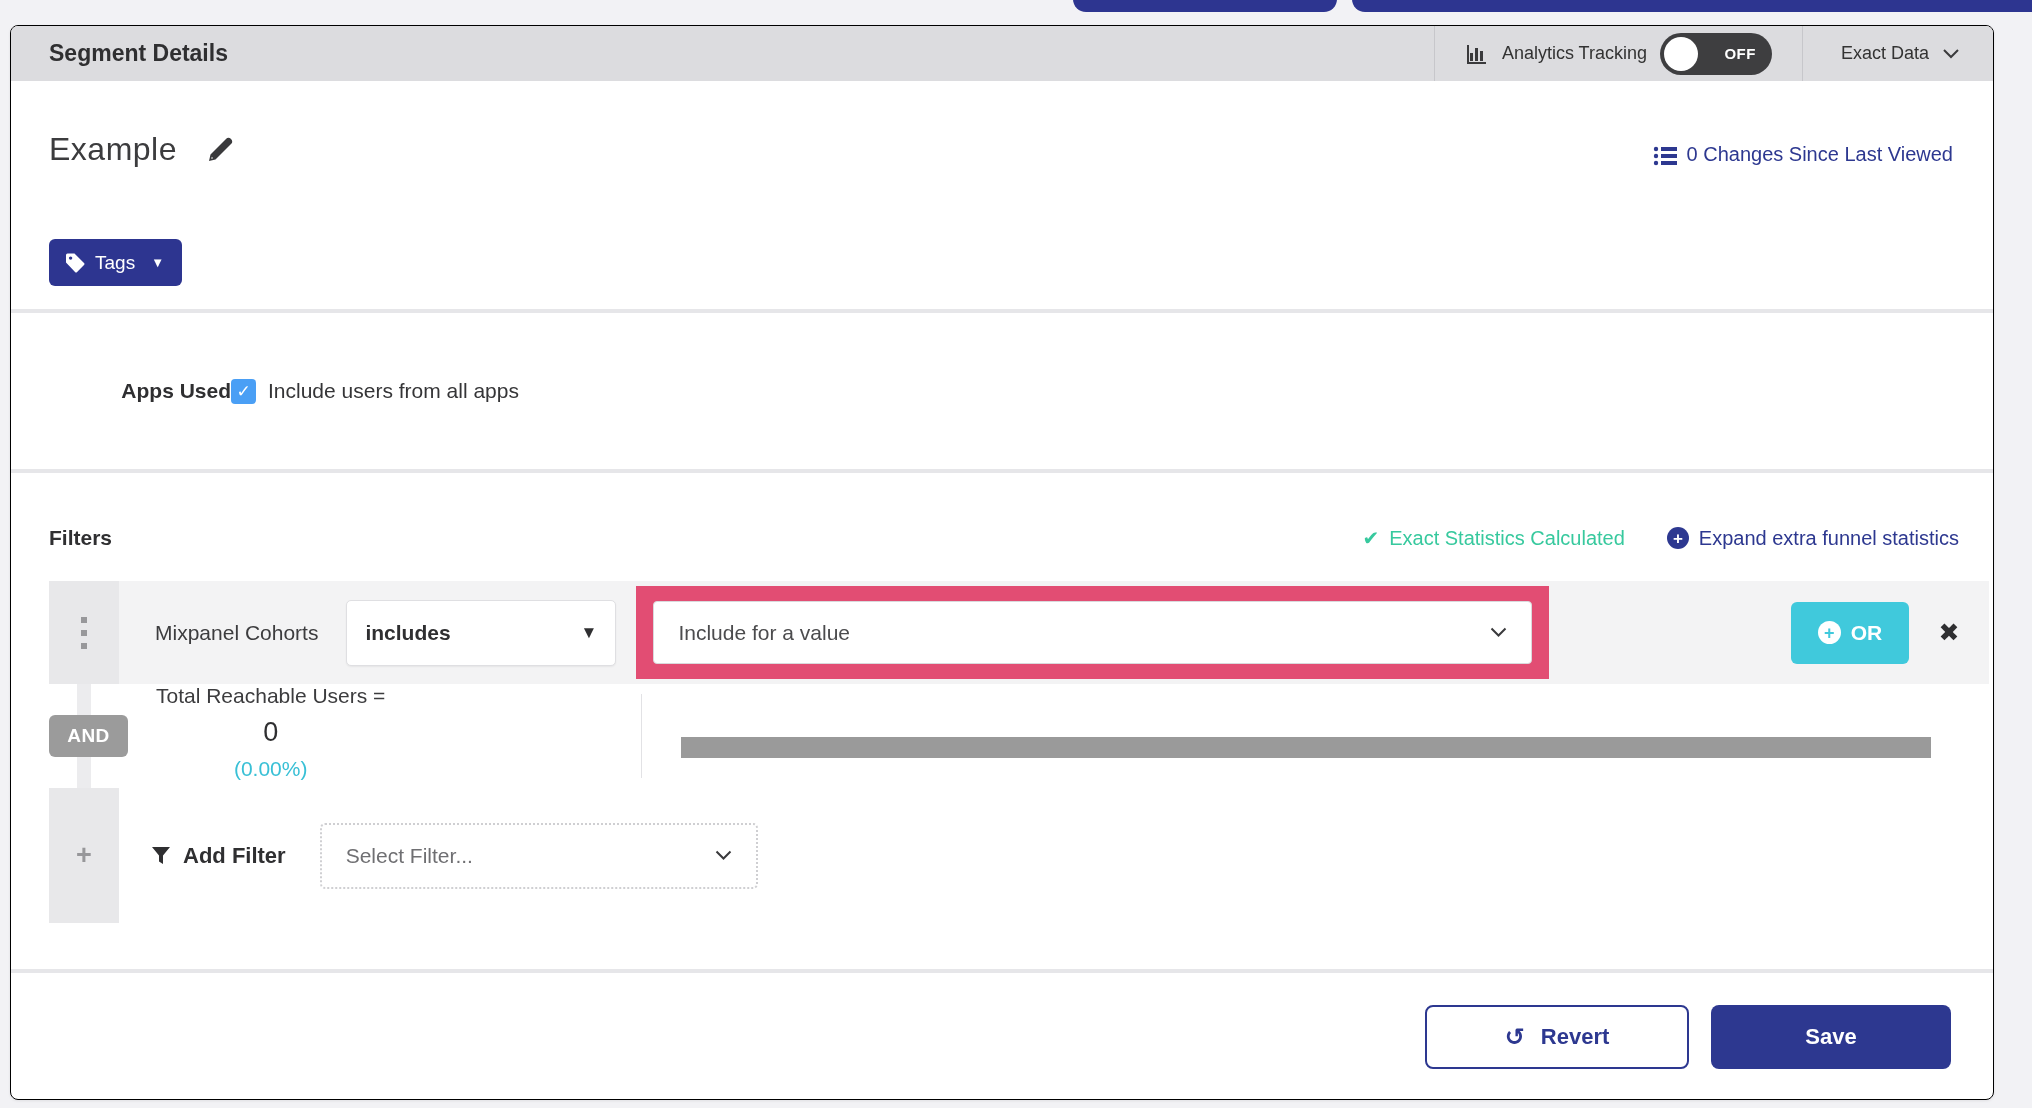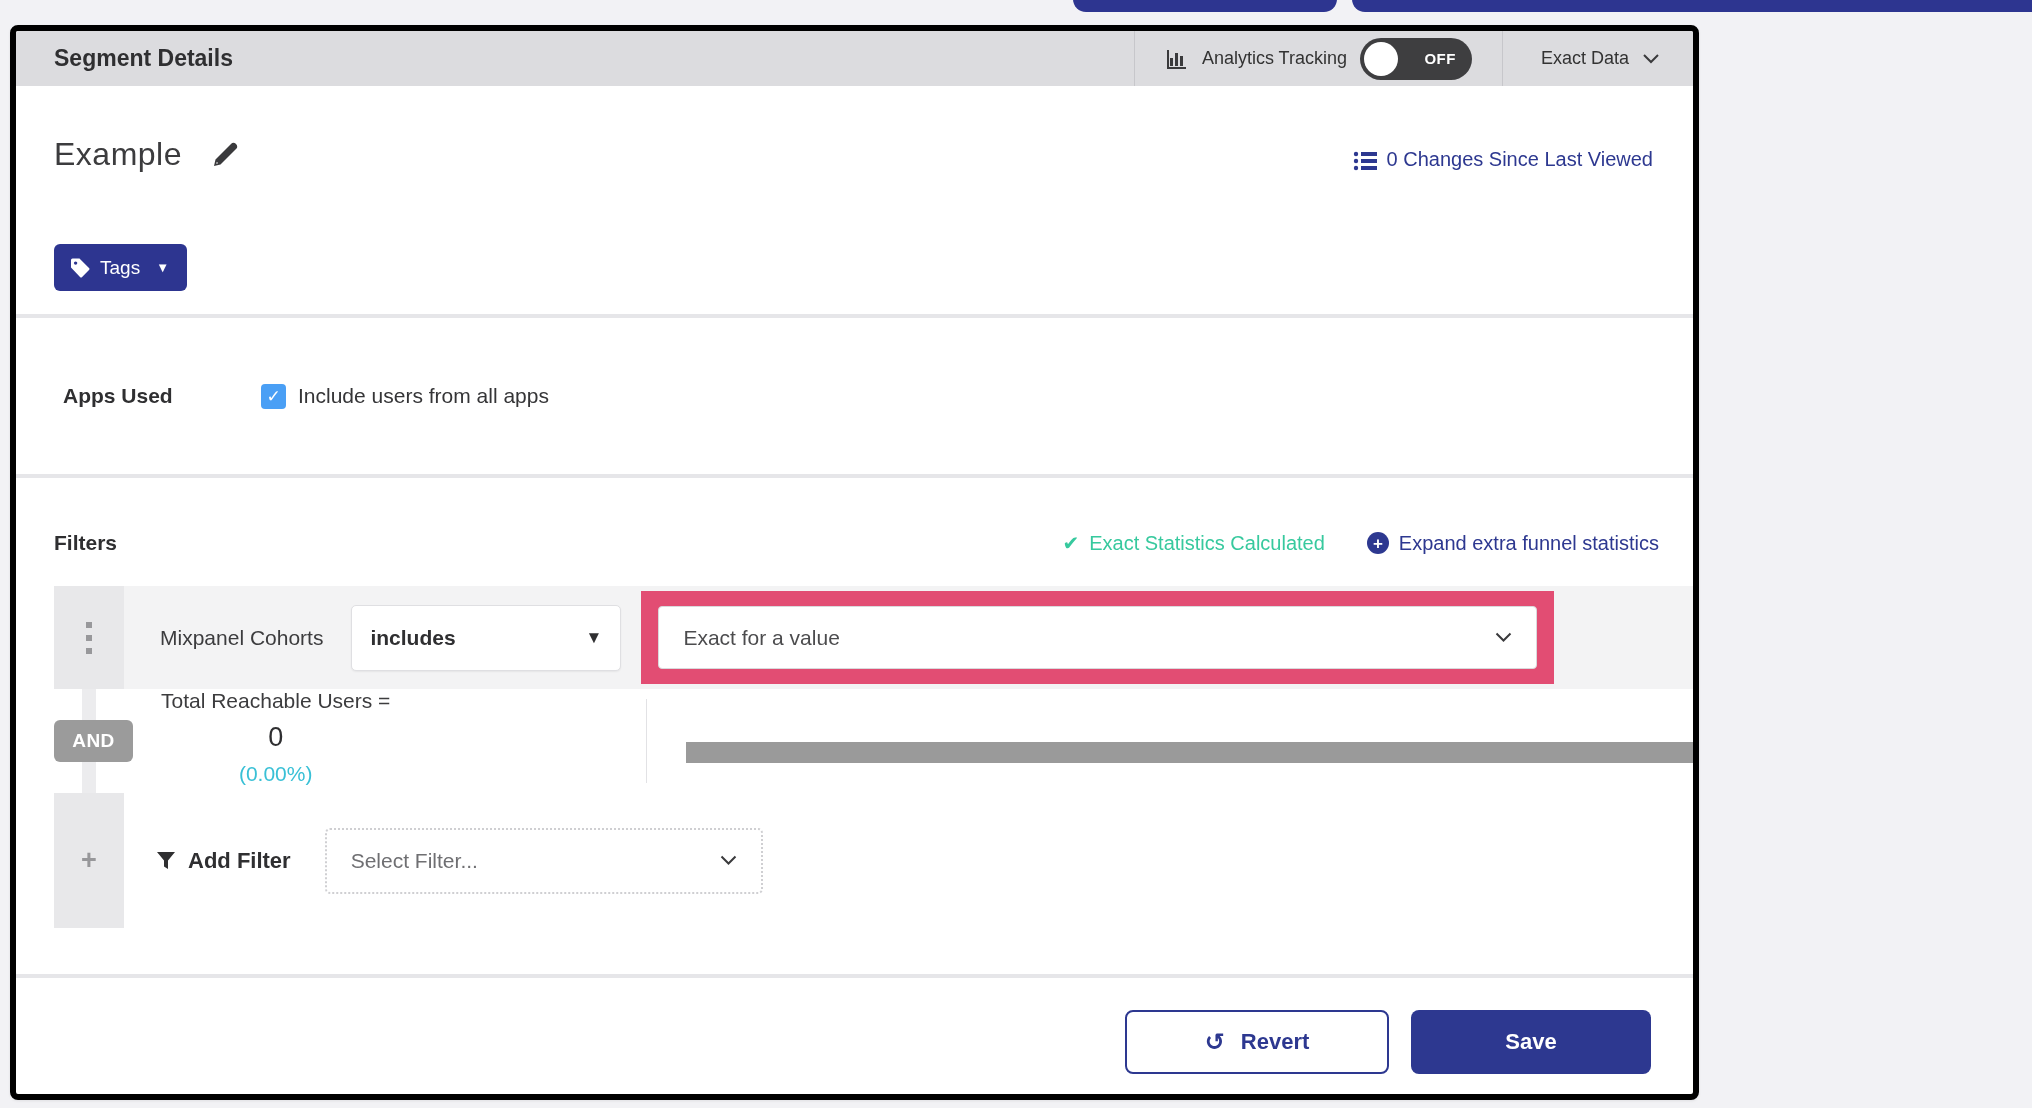--- a/index.html
+++ b/index.html
@@ -10,22 +10,22 @@
     color:#2f2f31;
     position:relative;
     overflow:hidden;
   }
   
   .top-pill { position:absolute; top:-14px; height:26px; background:#2d3590; border-radius:13px; }
   .top-pill.one { left:1073px; width:264px; }
   .top-pill.two { left:1352px; width:700px; }
 
   .card {
-    position:absolute; left:10px; top:25px; width:1689px; height:1075px;
-    background:#ffffff; border:6px solid #000000; border-radius:8px;
+    position:absolute; left:10px; top:25px; width:1984px; height:1075px;
+    background:#ffffff; border:1px solid #000000; border-radius:8px;
     box-shadow:0 1px 3px rgba(0,0,0,.08); overflow:hidden;
     display:flex; flex-direction:column;
   }
 
   
   .band { height:55px; background:#dcdcdf; display:flex; align-items:stretch; flex:none; }
   .band-title { align-self:center; padding-left:38px; font-size:23px; font-weight:bold; color:#2f2f31; }
   .band-spacer { flex:1; }
   .band-group { display:flex; align-items:center; }
   .analytics-group { border-left:1px solid #c7c7cb; border-right:1px solid #c7c7cb; padding:0 30px; gap:13px; }
@@ -43,21 +43,21 @@
   .changes-link { position:absolute; right:40px; top:62px; display:flex; align-items:flex-end; gap:10px;
     color:#2d3890; font-size:20px; cursor:pointer; }
   .tags-btn { position:absolute; left:38px; top:158px; height:47px; padding:0 18px 0 16px;
     background:#2d3590; color:#fff; border:none; border-radius:6px; font-size:19px;
     display:flex; align-items:center; gap:10px; cursor:pointer; font-family:inherit; }
   .tags-caret { margin-left:6px; font-size:13px; }
 
   .section-div { height:4px; background:#e6e6e9; flex:none; }
 
   
-  .apps-section { height:156px; display:flex; align-items:center; padding-left:47px; flex:none; }
+  .apps-section { height:156px; display:flex; align-items:center; padding-left:22px; flex:none;text-align:right; }
   .apps-label { font-size:21px; font-weight:bold; color:#2f2f31; width:198px; }
   .checkbox { width:25px; height:25px; border-radius:4px; background:#4a9ff5; display:flex;
     align-items:center; justify-content:center; color:#fff; font-size:17px; cursor:pointer; }
   .checkbox-label { font-size:21px; color:#353537; margin-left:12px; }
 
   
   .filters-section { height:496px; padding:0 34px 0 38px; flex:none; }
   .filters-head { display:flex; align-items:center; margin-top:48px; height:34px; }
   .filters-title { font-size:21px; font-weight:bold; color:#2f2f31; }
   .filters-head-right { margin-left:auto; display:flex; align-items:center; gap:42px; }
@@ -228,21 +228,21 @@
               <span></span>
             </div>
         </div>
         <div class="filter-field-label">Mixpanel Cohorts</div>
         <div class="op-select">
           <span class="op-select-value">includes</span>
           <span class="op-caret">▼</span>
         </div>
         <div class="value-highlight">
           <div class="value-select">
-            <span class="value-placeholder">Exact for a value</span>
+            <span class="value-placeholder">Include for a value</span>
             <span class="value-chevron">
               <svg width="17" height="11" viewBox="0 0 17 11">
                   <path d="M1.5 1.5 L8.5 8.5 L15.5 1.5" stroke="#3a3a3c" stroke-width="2" fill="none"></path>
                 </svg>
             </span>
           </div>
         </div>
         <button class="or-btn">
           <span class="or-plus">+</span>
           <span>OR</span>

